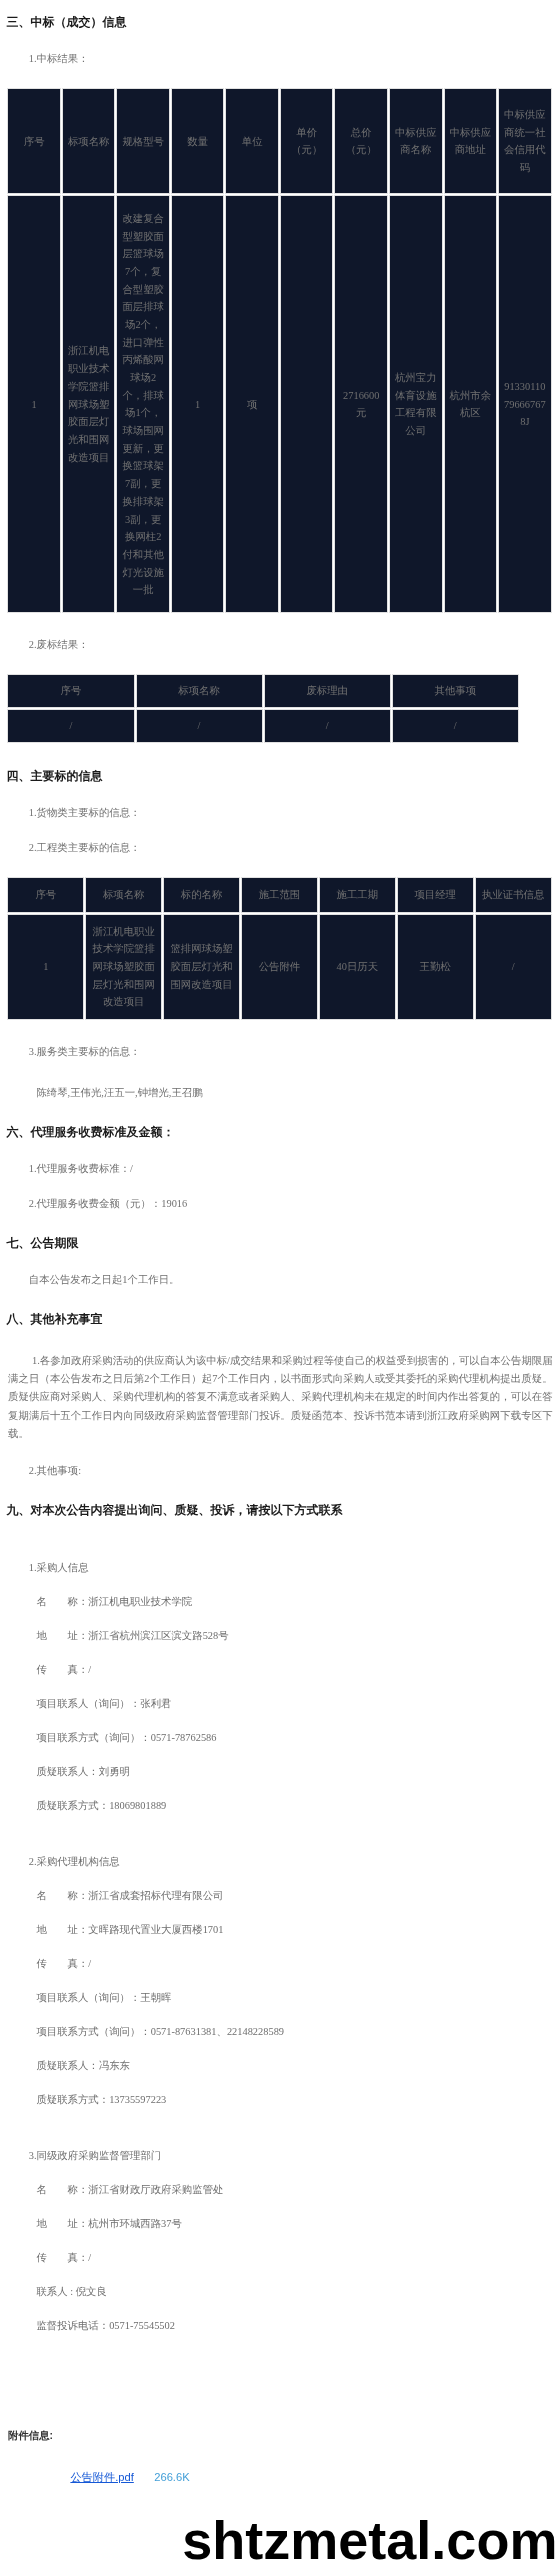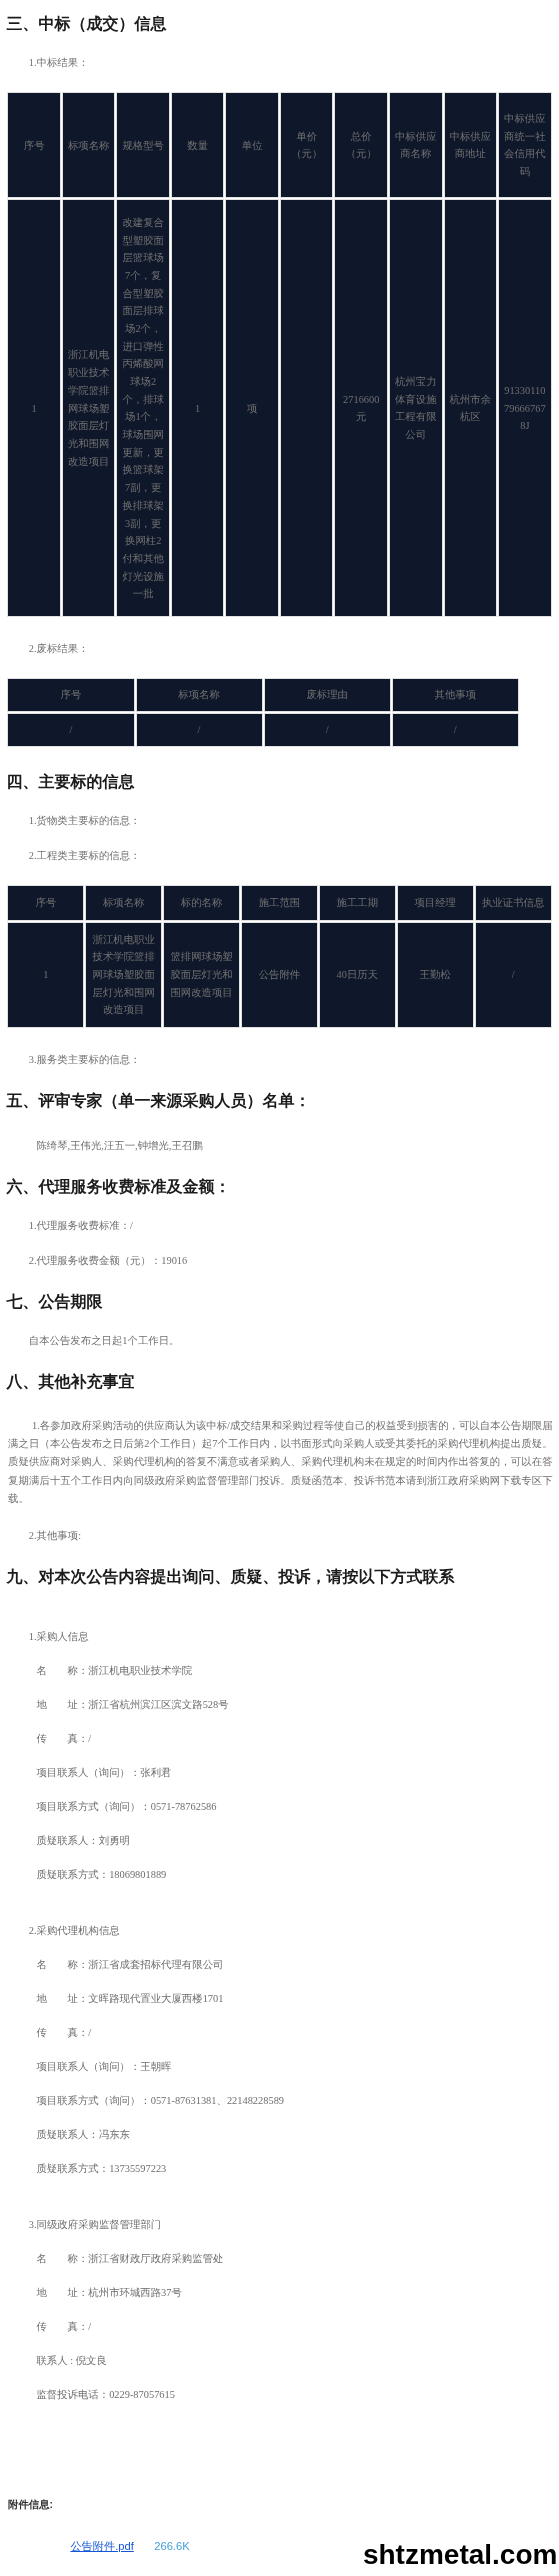--- a/index.html
+++ b/index.html
@@ -9,21 +9,21 @@
     min-height:2576px;
     box-sizing:border-box;
     padding:4.8px 6.4px 16px 6.4px;
     color:#6e6e6e;
     font-family:"Liberation Serif","DejaVu Serif",serif;
     font-size:10.4px;
     overflow:hidden;
   }
   h2.sec {
     font-family:"Liberation Sans","DejaVu Sans",sans-serif;
-    font-size:16px;
+    font-size:12px;
     color:#1b1b1b;
     font-weight:bold;
     margin:24px 0 8px 0;
   }
   h2.first { margin-top:9.6px; }
   .sub { margin:21px 0 21px 22.4px; color:#707070; }
   table.grid {
     border-collapse:separate;
     border-spacing:1.6px;
     margin:12.8px 0 24px 0;
@@ -67,21 +67,21 @@
   }
   .attach-row { margin:27px 0 0 64px; font-size:11.2px; }
   a.file-link { color:#1558d6; text-decoration:underline; font-family:Liberation Sans, sans-serif; }
   .file-size { color:#45a0d8; margin-left:17.6px; font-family:"Liberation Sans","DejaVu Sans",sans-serif; }
   .watermark {
     position:absolute;
     right:1.6px;
     bottom:4.8px;
     font-family:"Liberation Sans","DejaVu Sans",sans-serif;
     font-weight:bold;
-    font-size:28px;
+    font-size:54px;
     color:#000000;
     white-space:nowrap;
   }
 </style>
 </head>
 <body>
 
 <div class="page">
 
   <h2 class="sec first">三、中标（成交）信息</h2>
@@ -163,21 +163,20 @@
         <td>公告附件</td>
         <td>40日历天</td>
         <td>王勤松</td>
         <td>/</td>
       </tr>
     </tbody>
   </table>
 
   <p class="sub">3.服务类主要标的信息：</p>
 
-  <h2 class="sec">五、评审专家（单一来源采购人员）名单：</h2>
   <p class="names">陈绮琴,王伟光,汪五一,钟增光,王召鹏</p>
 
   <h2 class="sec">六、代理服务收费标准及金额：</h2>
   <p class="sub">1.代理服务收费标准：/</p>
   <p class="sub">2.代理服务收费金额（元）：19016</p>
 
   <h2 class="sec">七、公告期限</h2>
   <p class="sub">自本公告发布之日起1个工作日。</p>
 
   <h2 class="sec">八、其他补充事宜</h2>
@@ -202,21 +201,21 @@
   <p class="cline">项目联系人（询问）：王朝晖</p>
   <p class="cline">项目联系方式（询问）：0571-87631381、22148228589</p>
   <p class="cline">质疑联系人：冯东东</p>
   <p class="cline">质疑联系方式：13735597223</p>
 
   <p class="bhead">3.同级政府采购监督管理部门</p>
   <p class="cline">名　　称：浙江省财政厅政府采购监管处</p>
   <p class="cline">地　　址：杭州市环城西路37号</p>
   <p class="cline">传　　真：/</p>
   <p class="cline">联系人 : 倪文良</p>
-  <p class="cline">监督投诉电话：0229-87057615</p>
+  <p class="cline">监督投诉电话：0571-75545502</p>
 
   <div class="attach">
     <p class="attach-label">附件信息:</p>
     <p class="attach-row">
       <a href="#" class="file-link">公告附件.pdf</a>
       <span class="file-size">266.6K</span>
     </p>
   </div>
 
   <div class="watermark">shtzmetal.com</div>

